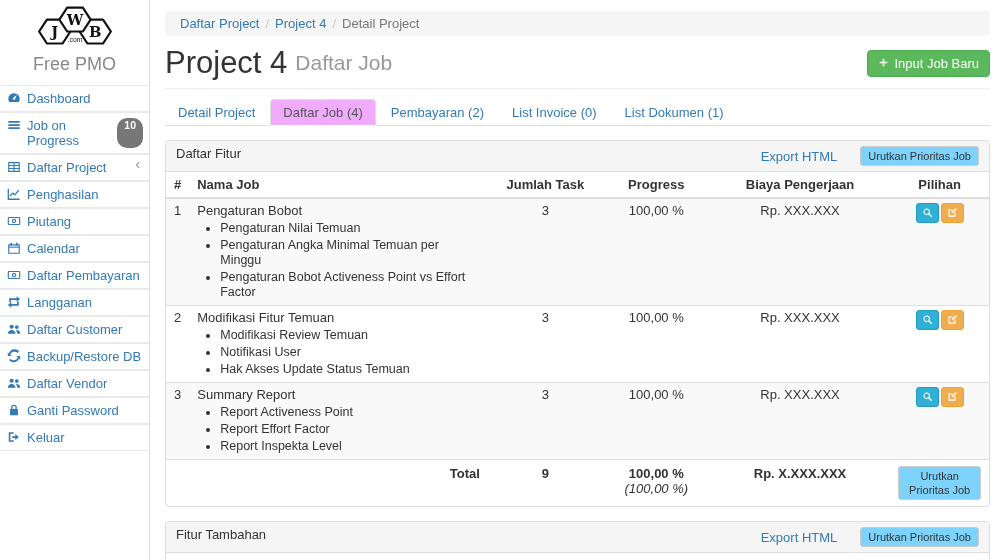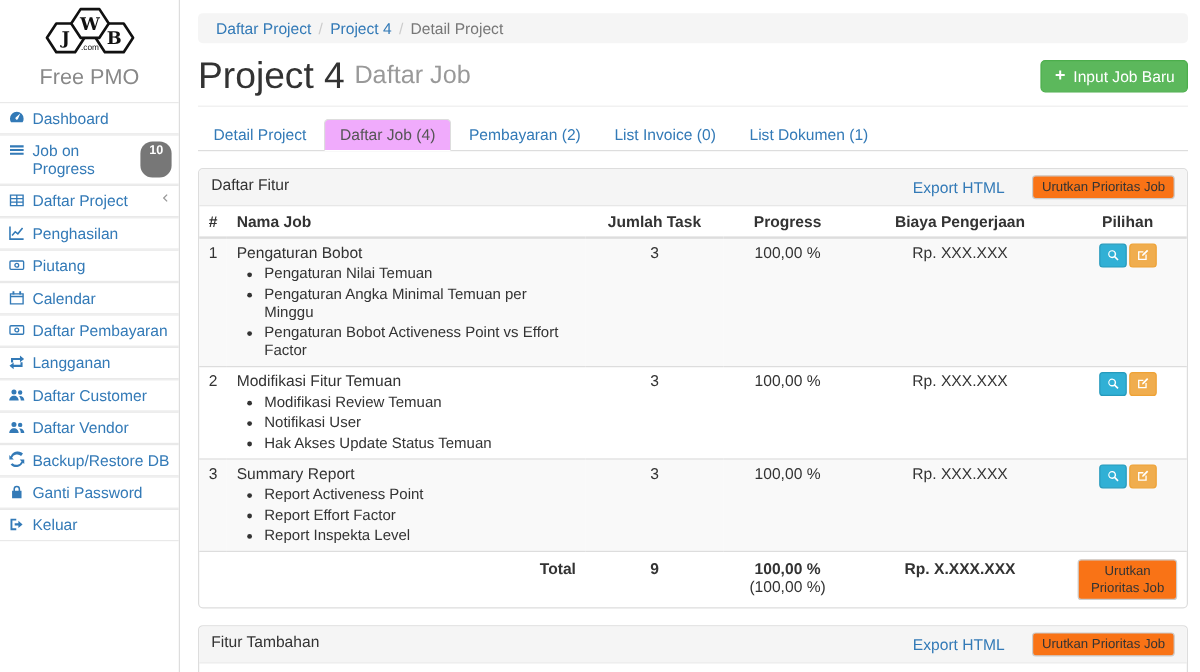--- a/index.html
+++ b/index.html
@@ -51,33 +51,33 @@
     border-bottom-color:#fff; cursor:default; }
 
   
   .panel { border:1px solid #ddd; border-radius:4px; margin-top:14px; }
   .panel-heading { background:#f5f5f5; border-bottom:1px solid #ddd;
     border-radius:3px 3px 0 0; padding:5px 10px; display:flex; 
     font-size:13px; color:#333; }
   .panel-tools { margin-left:auto; display:flex; align-items:center; gap:23px; }
   .export-link { color:#337ab7; font-size:13px; }
   .btn-xs { font-size:11px; padding:2px 7px; border:1px solid #ccc; border-radius:3px;
-    background:#f97316; color:#333; cursor:pointer; line-height:14px; }
+    background:#7dd3fc; color:#333; cursor:pointer; line-height:14px; }
 
   table { width:100%; border-collapse:collapse; font-size:13px; }
   th, td { padding:4px 8px; text-align:center; vertical-align:top; }
   th { font-weight:bold; border-bottom:2px solid #ddd; padding:5px 8px; }
   th.l, td.l { text-align:left; }
   tbody tr:nth-child(odd) { background:#f9f9f9; }
   tbody td { border-top:1px solid #ddd; }
   td .subtasks { list-style:disc; margin:2px 0 1px 23px; color:#333; }
   td .subtasks li { line-height:15px; margin-top:2px; font-size:12.5px; }
   .job-name { line-height:16px; }
   tfoot td { border-top:1px solid #ddd; font-weight:bold; padding:6px 8px; }
-  tfoot .norm { font-weight:normal; }
+  tfoot .norm { font-weight:normal;font-style:italic; }
   .total-label { text-align:right; }
 
   .icon-btn { display:inline-flex; align-items:center; justify-content:center;
     width:23px; height:20px; border-radius:3px; border:1px solid transparent;
     cursor:pointer; margin:0 1px; vertical-align:top; }
   .icon-btn svg { width:11px; height:11px; fill:#fff; }
   .btn-info { background:#31b0d5; border-color:#269abc; }
   .btn-warning { background:#f0ad4e; border-color:#eea236; }
 </style>
 </head>
@@ -202,34 +202,34 @@
               <path d="M5.3 7.8a2.4 2.4 0 1 0 0-4.8 2.4 2.4 0 0 0 0 4.8zM.8 13.5c0-2.5 2-4.5 4.5-4.5s4.5 2 4.5 4.5zM11.2 7.9a2.1 2.1 0 1 0 0-4.2 2.1 2.1 0 0 0 0 4.2zM11 9.2c2.3 0 4.2 1.9 4.2 4.3h-3.4c0-1.6-.6-3.1-1.6-4.2z"></path>
             </svg>
           </span>
           <span>Daftar Customer</span>
         </a>
       </li>
       <li>
         <a class="side-item">
           <span class="ic">
             <svg viewBox="0 0 16 16">
+              <path d="M13.9 2.3A7 7 0 0 0 2.2 5L.9 3.7V8h4.3L3.5 6.3a5.3 5.3 0 0 1 8.6-1.7zM15.1 8h-4.3l1.7 1.7a5.3 5.3 0 0 1-8.6 1.7l-1.8 1.3A7 7 0 0 0 13.8 11l1.3 1.3z"></path>
+            </svg>
+          </span>
+          <span>Backup/Restore DB</span>
+        </a>
+      </li>
+      <li>
+        <a class="side-item">
+          <span class="ic">
+            <svg viewBox="0 0 16 16">
               <path d="M5.3 7.8a2.4 2.4 0 1 0 0-4.8 2.4 2.4 0 0 0 0 4.8zM.8 13.5c0-2.5 2-4.5 4.5-4.5s4.5 2 4.5 4.5zM11.2 7.9a2.1 2.1 0 1 0 0-4.2 2.1 2.1 0 0 0 0 4.2zM11 9.2c2.3 0 4.2 1.9 4.2 4.3h-3.4c0-1.6-.6-3.1-1.6-4.2z"></path>
             </svg>
           </span>
           <span>Daftar Vendor</span>
-        </a>
-      </li>
-      <li>
-        <a class="side-item">
-          <span class="ic">
-            <svg viewBox="0 0 16 16">
-              <path d="M13.9 2.3A7 7 0 0 0 2.2 5L.9 3.7V8h4.3L3.5 6.3a5.3 5.3 0 0 1 8.6-1.7zM15.1 8h-4.3l1.7 1.7a5.3 5.3 0 0 1-8.6 1.7l-1.8 1.3A7 7 0 0 0 13.8 11l1.3 1.3z"></path>
-            </svg>
-          </span>
-          <span>Backup/Restore DB</span>
         </a>
       </li>
       <li>
         <a class="side-item">
           <span class="ic">
             <svg viewBox="0 0 16 16">
               <path d="M4.8 6.8V5.2a3.2 3.2 0 0 1 6.4 0v1.6h1.3V14H3.5V6.8zm1.5 0h3.4V5.2a1.7 1.7 0 0 0-3.4 0z"></path>
             </svg>
           </span>
           <span>Ganti Password</span>

